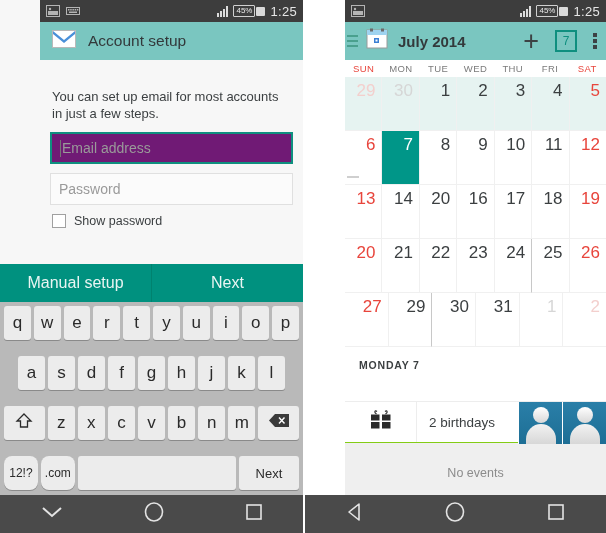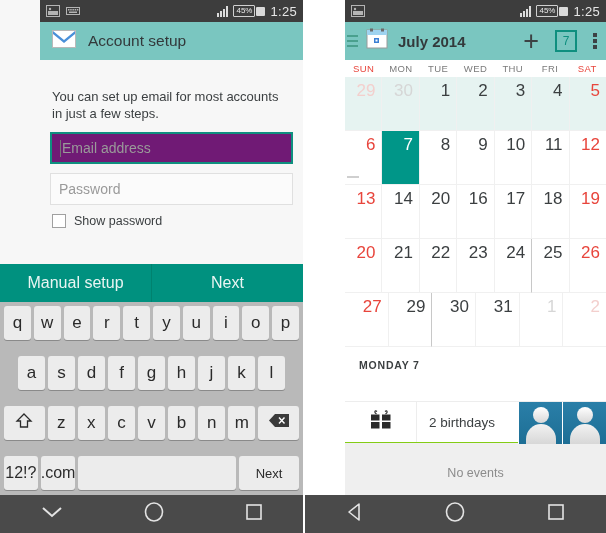--- a/index.html
+++ b/index.html
@@ -78,21 +78,21 @@
   }
   .krow { display: flex; justify-content: center; gap: 3px; padding: 0 2px; }
   .key {
     background: #ececec; border-radius: 3px; height: 34px;
     display: flex; align-items: center; justify-content: center;
     font-size: 17px; color: #2b2b2b; flex: 1;
     box-shadow: 0 1px 0 rgba(0,0,0,.25);
   }
   .krow.r2 { padding: 0 16px; }
   .key.wide { flex: 1.6; }
-  .key.small { font-size: 16px; flex: .9; }
+  .key.small { font-size: 12px; flex: .9; border-radius: 8px; }
   .key.space { flex: 4.2; }
   .key.func { font-size: 13px; }
   .key.shift, .key.del { flex: 1.5; }
 
   
   .navbar {
     position: absolute; left: 0; right: 0; bottom: 0; height: 38px;
     background: #4a4a4a; display: flex; align-items: center;
     justify-content: space-around;
   }

